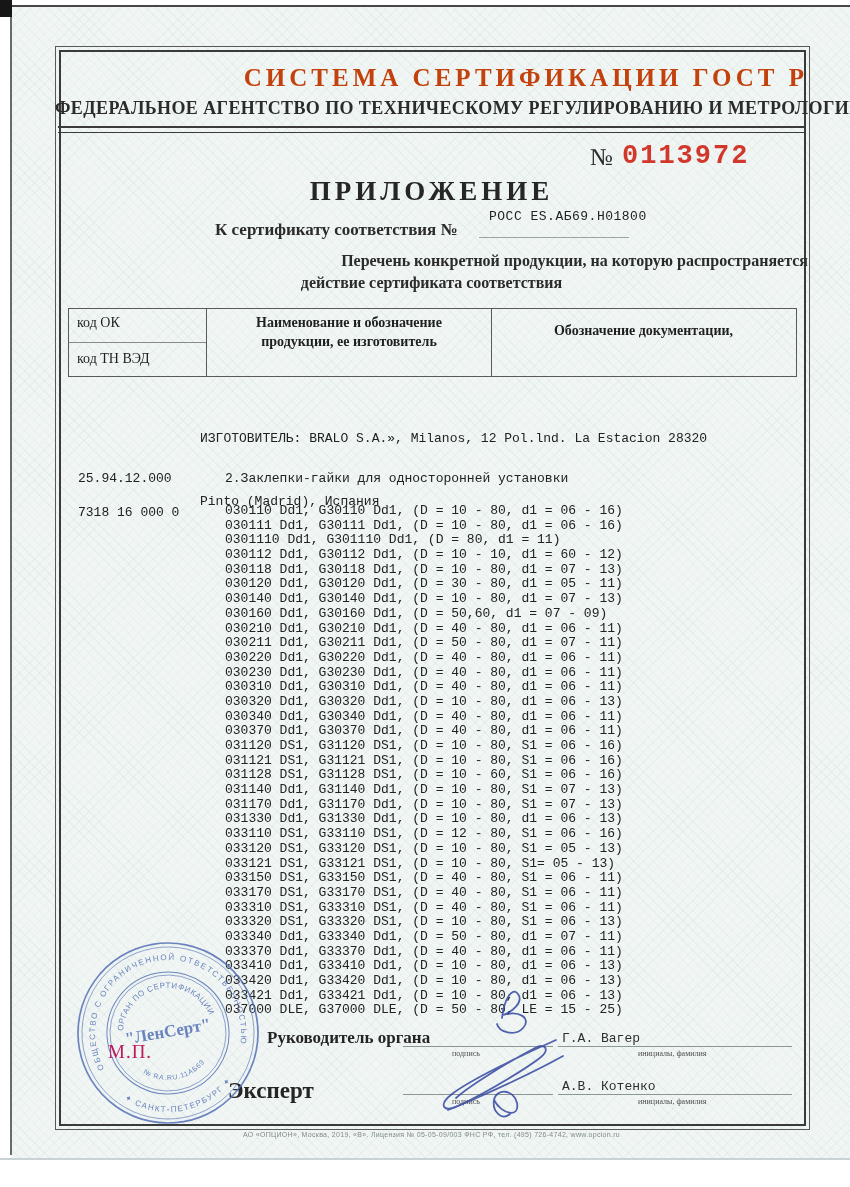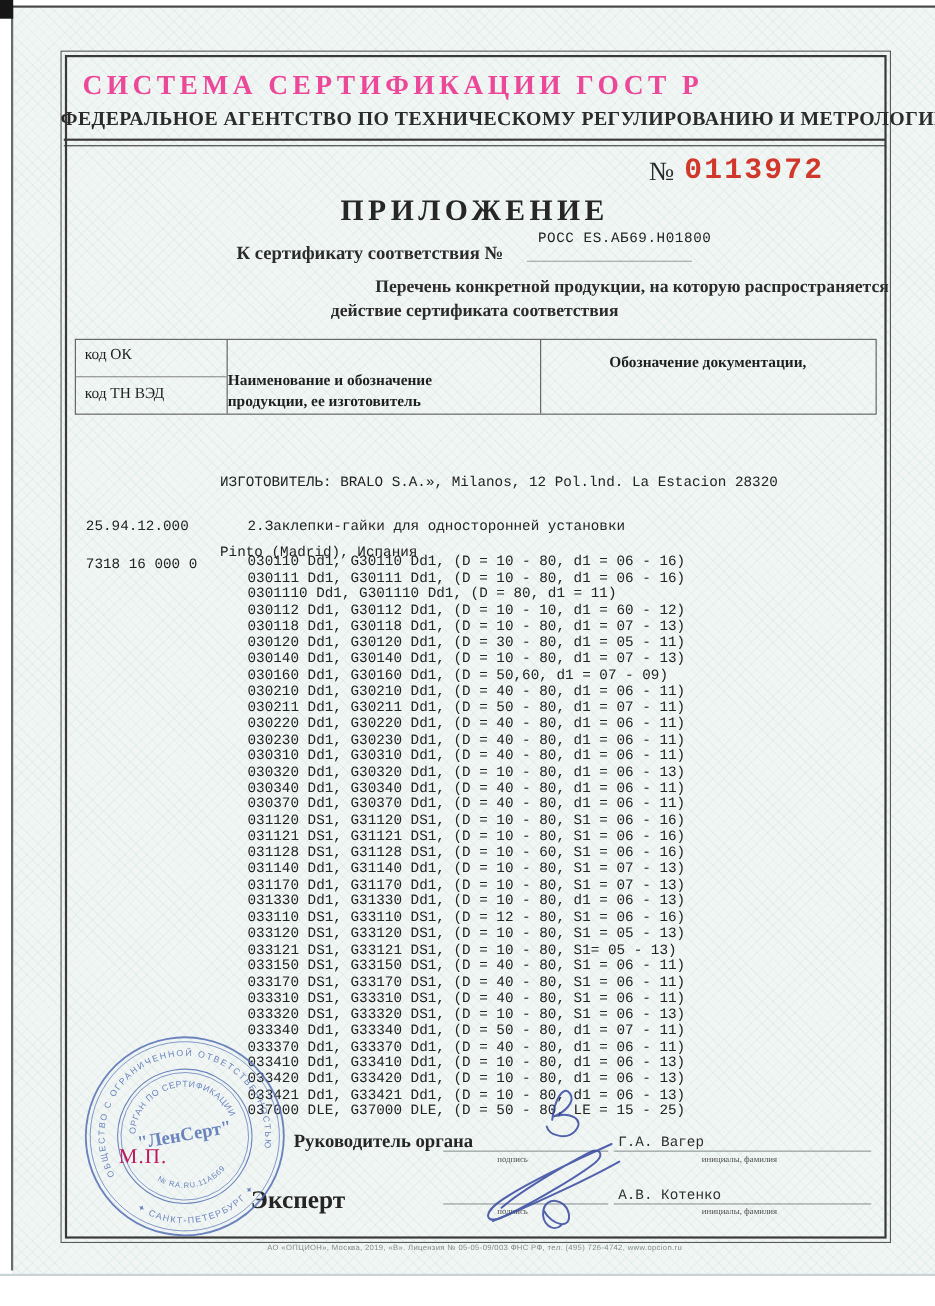--- a/index.html
+++ b/index.html
@@ -13,22 +13,22 @@
            repeating-linear-gradient(-45deg, rgba(130,180,170,0.08) 0 1px, transparent 1px 7px);}
   .scan-top{position:absolute;left:0;top:5px;width:100%;height:2px;background:#474747;}
   .scan-left{position:absolute;left:10px;top:5px;width:2px;height:1150px;background:#6a6a6a;}
   .scan-corner{position:absolute;left:0;top:0;width:12px;height:17px;background:#161616;}
   .scan-bottom{position:absolute;left:0;top:1158px;width:100%;height:2px;background:#c9d2d4;}
 
   
   .frame{position:absolute;left:55px;top:46px;width:753px;height:1082px;border:1px solid #585858;}
   .frame-inner{position:absolute;inset:3px;border:2px solid #3a3a3a;}
 
-  .h1{position:absolute;left:55px;top:64px;width:753px;text-align:left;
-      font-size:25px;font-weight:bold;letter-spacing:4px;color:#ec4899;white-space:nowrap;padding-left:20px;}
+  .h1{position:absolute;left:55px;top:64px;width:753px;text-align:right;
+      font-size:25px;font-weight:bold;letter-spacing:4px;color:#c2410c;white-space:nowrap;}
   .h2{position:absolute;left:55px;top:98px;width:753px;text-align:center;
       font-size:18px;font-weight:bold;letter-spacing:0.4px;color:#2b2b2b;white-space:nowrap;}
   .header-divider{position:absolute;left:58px;top:126px;width:747px;height:4px;
       border-top:2px solid #3b3b3b;border-bottom:1px solid #3b3b3b;}
 
   .doc-no{position:absolute;left:590px;top:144px;font-size:24px;color:#2b2b2b;}
   .doc-no-value{position:absolute;left:622px;top:141px;font-family:"Liberation Mono",monospace;
       font-size:27px;font-weight:bold;letter-spacing:2px;color:#d2372b;}
 
   .appendix{position:absolute;left:55px;top:176px;width:753px;text-align:center;
@@ -44,21 +44,21 @@
   .subtitle2{position:absolute;left:55px;top:274px;width:753px;text-align:center;
       font-size:16px;font-weight:bold;color:#2b2b2b;}
 
   
   .tbl{position:absolute;left:68px;top:308px;width:727px;height:67px;border:1px solid #5a5a5a;}
   .tbl .v1{position:absolute;left:137px;top:0;bottom:0;width:1px;background:#5a5a5a;}
   .tbl .v2{position:absolute;left:422px;top:0;bottom:0;width:1px;background:#5a5a5a;}
   .tbl .hsplit{position:absolute;left:0;top:33px;width:137px;height:1px;background:#8a8a8a;}
   .tbl .c1a{position:absolute;left:8px;top:6px;font-size:14px;}
   .tbl .c1b{position:absolute;left:8px;top:42px;font-size:14px;}
-  .tbl .c2{position:absolute;left:138px;top:28px;width:284px;
+  .tbl .c2{position:absolute;left:138px;top:4px;width:284px;text-align:center;
            font-size:14px;font-weight:bold;line-height:19px;}
   .tbl .c3{position:absolute;left:423px;top:12px;width:303px;text-align:center;
            font-size:14px;font-weight:bold;line-height:19px;}
 
   .mono{font-family:"Liberation Mono",monospace;color:#222222;}
   .manufacturer{position:absolute;left:200px;top:386px;font-size:13px;line-height:21px;white-space:pre;}
   .code-ok{position:absolute;left:78px;top:471px;font-size:13px;}
   .code-tnved{position:absolute;left:78px;top:505px;font-size:13px;}
   .prod-title{position:absolute;left:225px;top:471px;font-size:13px;}
   .prod-lines{position:absolute;left:225px;top:504px;font-size:13px;line-height:14.68px;white-space:pre;}

